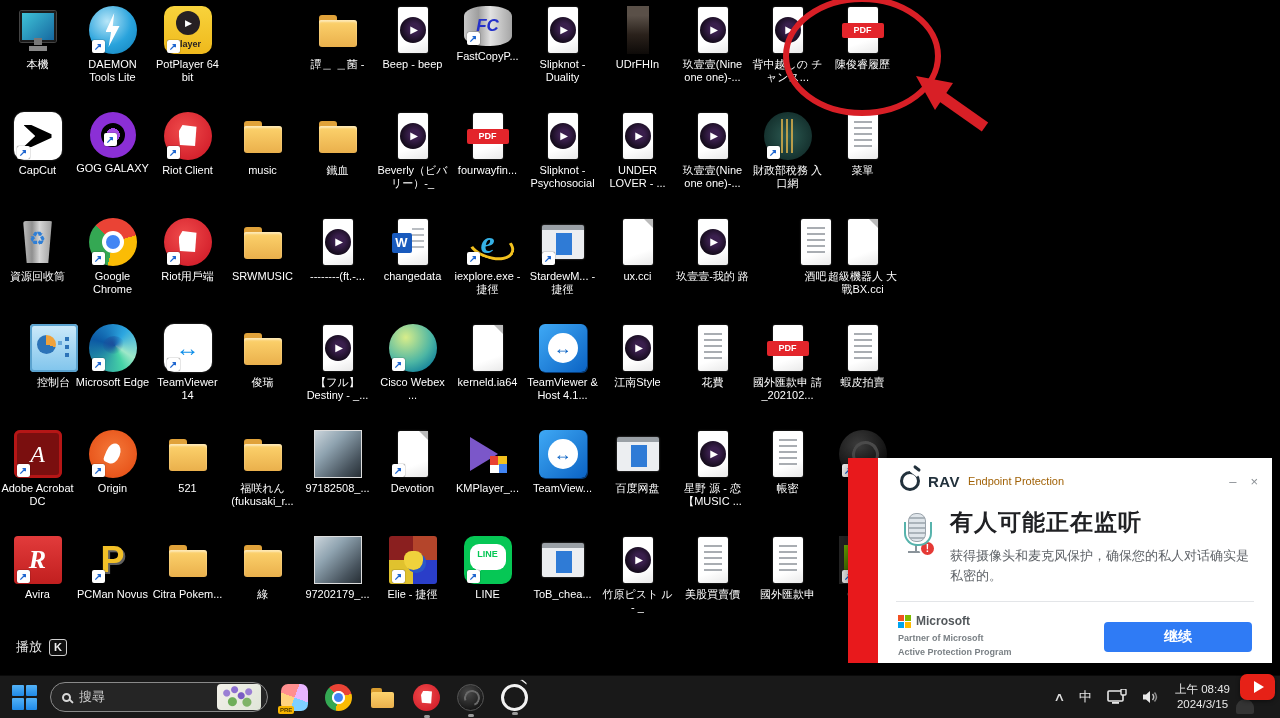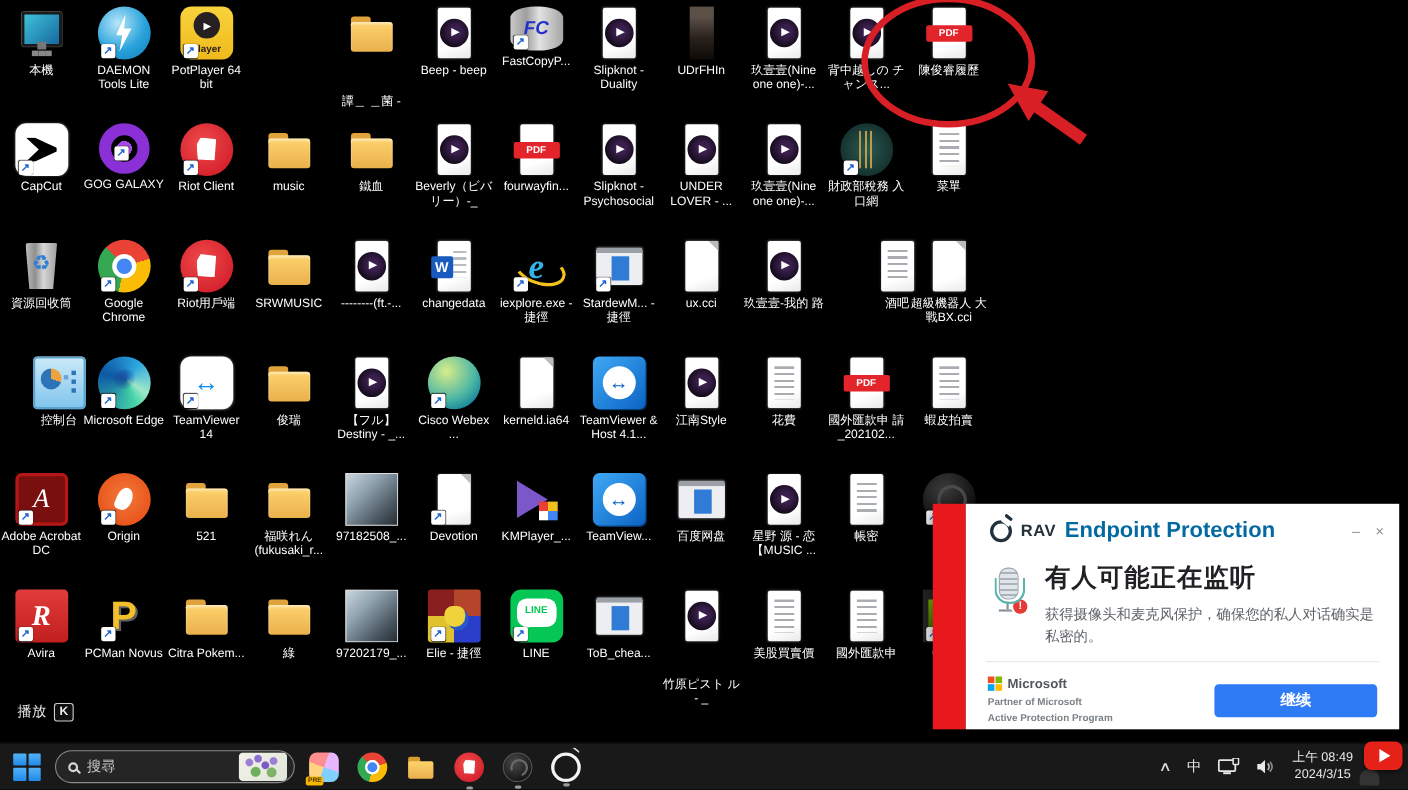--- a/index.html
+++ b/index.html
@@ -163,21 +163,21 @@
   .popup { position:absolute; left:848px; top:458px; width:424px; height:205px; z-index:20;
     box-shadow:0 4px 18px rgba(0,0,0,.55); }
   .pp-stripe { position:absolute; left:0; top:0; bottom:0; width:30px; background:#e8191c; }
   .pp-main { position:absolute; left:30px; right:0; top:0; bottom:0; background:#fff; }
   .pp-head { display:flex; align-items:center; gap:8px; padding:13px 14px 0 22px; }
   .rav-logo { width:20px; height:20px; border:3px solid #22313c; border-radius:50%; position:relative; }
   .rav-logo::before { content:""; position:absolute; top:-6px; right:-3px; width:9px; height:7px; background:#fff; transform:rotate(38deg); }
   .rav-logo::after { content:""; position:absolute; top:-7px; right:-4px; width:8px; height:3px; background:#22313c;
     border-radius:2px; transform:rotate(38deg); }
   .brand-b { font-weight:bold; color:#22313c; font-size:15px; letter-spacing:.5px; }
-  .brand-r { color:#0369a1; font-size:20px;font-weight:bold; }
+  .brand-r { color:#a16207; font-size:11px; }
   .win-ctl { margin-left:auto; display:flex; gap:14px; color:#8a8f94; font-size:13px; line-height:13px; }
   .win-ctl span { cursor:pointer; }
   .pp-body { display:flex; gap:14px; padding:16px 20px 0 18px; }
   .mic { width:40px; height:48px; position:relative; flex:none; margin-top:6px; }
   .mic::before { content:""; position:absolute; left:12px; top:0; width:16px; height:27px;
     background:repeating-linear-gradient(#dfe5ea 0 3px, #aab3ba 3px 5px); border:1px solid #9aa3ab; border-radius:8px; }
   .mic::after { content:""; position:absolute; left:8px; top:9px; width:24px; height:22px; border:2px solid #57b3ac;
     border-top:none; border-radius:0 0 13px 13px; }
   .mic .stem { position:absolute; left:19px; top:31px; width:2px; height:7px; background:#8a939a; }
   .mic .base { position:absolute; left:12px; top:38px; width:16px; height:2px; background:#8a939a; }
@@ -276,21 +276,21 @@
         </div>
         <div class="lbl">DAEMON Tools Lite</div>
       </div>
       <div class="cell" style="left: 150px; top: 6px;">
         <div class="art potplayer">
           <span class="g">Player</span>
           <span class="sc"></span>
         </div>
         <div class="lbl">PotPlayer 64 bit</div>
       </div>
-      <div class="cell" style="left: 300px; top: 6px; gap: 28px;">
+      <div class="cell" style="left: 300px; top: 6px;">
         <div class="art folder"></div>
         <div class="lbl">譚＿ ＿菌 -</div>
       </div>
       <div class="cell" style="left: 375px; top: 6px;">
         <div class="art media"></div>
         <div class="lbl">Beep - beep</div>
       </div>
       <div class="cell" style="left: 450px; top: 6px;">
         <div class="art fastcopy">
           <span class="g">FC</span>
@@ -591,21 +591,21 @@
         <div class="art line">
           <span class="g">LINE</span>
           <span class="sc"></span>
         </div>
         <div class="lbl">LINE</div>
       </div>
       <div class="cell" style="left: 525px; top: 536px;">
         <div class="art window"></div>
         <div class="lbl">ToB_chea...</div>
       </div>
-      <div class="cell" style="left: 600px; top: 536px; gap: 28px;">
+      <div class="cell" style="left: 600px; top: 536px;">
         <div class="art media"></div>
         <div class="lbl">竹原ピスト ル - _</div>
       </div>
       <div class="cell" style="left: 675px; top: 536px;">
         <div class="art textdoc"></div>
         <div class="lbl">美股買賣價</div>
       </div>
       <div class="cell" style="left: 750px; top: 536px;">
         <div class="art textdoc"></div>
         <div class="lbl">國外匯款申</div>

